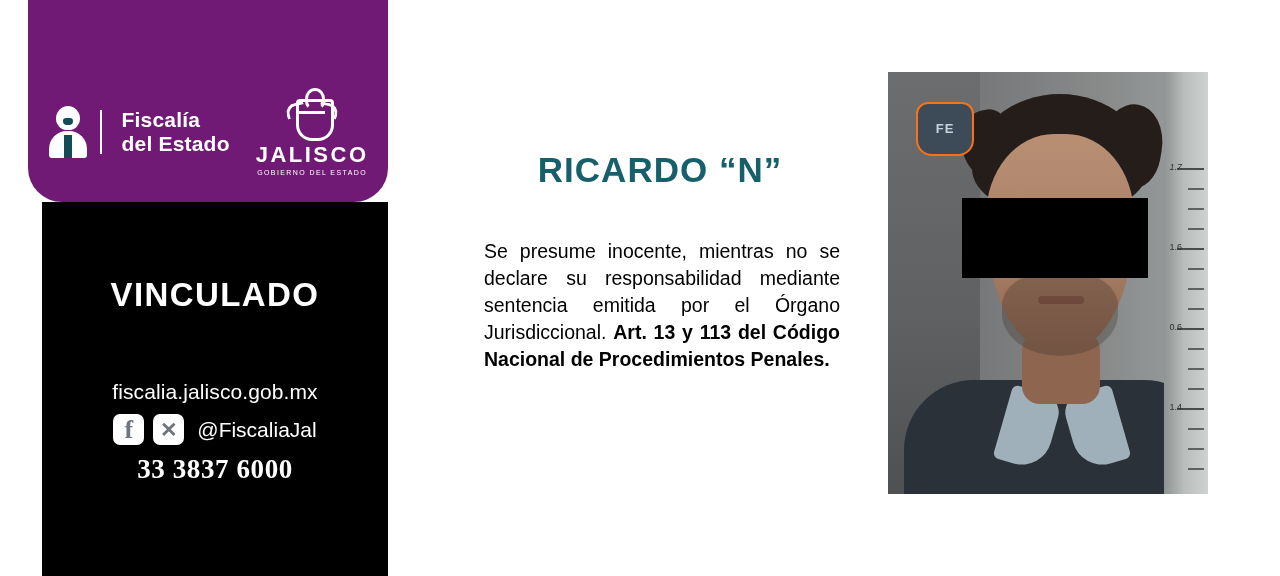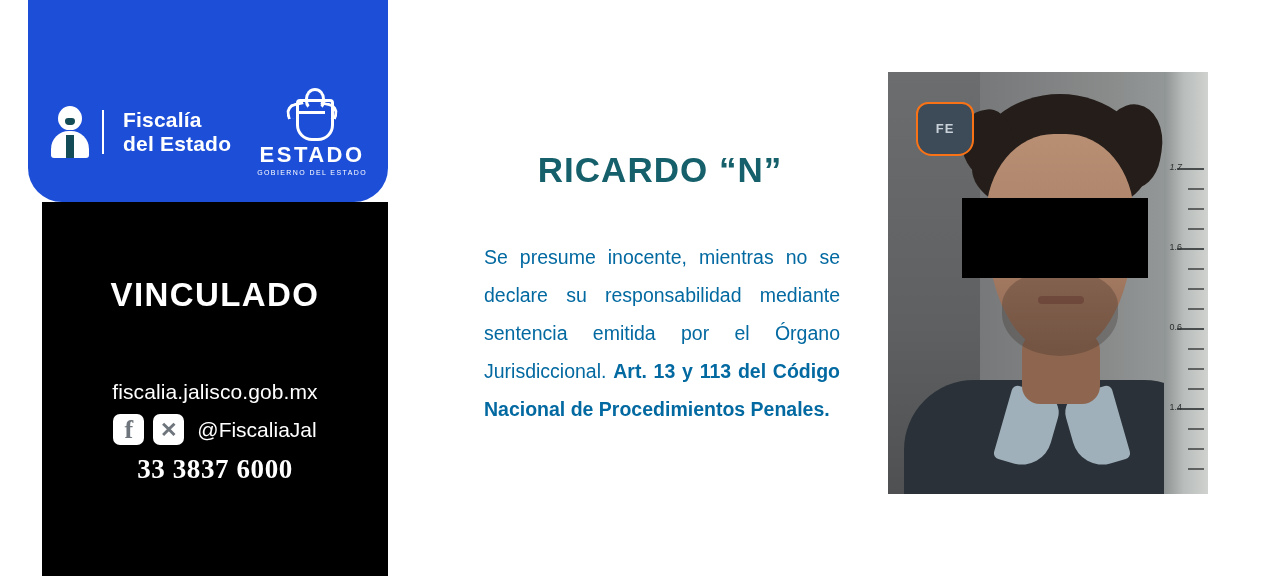--- a/index.html
+++ b/index.html
@@ -22,21 +22,21 @@
     top: 0;
     width: 360px;
     height: 576px;
   }
   #brand-header {
     position: absolute;
     left: 0;
     top: 0;
     width: 360px;
     height: 202px;
-    background: #1d4ed8;
+    background: #701a75;
     border-bottom-left-radius: 34px;
     border-bottom-right-radius: 34px;
   }
   #brand-row {
     position: absolute;
     left: 0;
     top: 86px;
     width: 360px;
     height: 92px;
     display: flex;
@@ -287,23 +287,23 @@
     color: #15606b;
     font-size: 35px;
     font-weight: bold;
     letter-spacing: 1px;
   }
   #presumption-text {
     position: absolute;
     left: 14px;
     top: 234px;
     width: 356px;
-    color: #0369a1;
+    color: #000000;
     font-size: 19.5px;
-    line-height: 38px;
+    line-height: 27px;
     text-align: justify;
     text-justify: inter-word;
   }
   #presumption-text .strong {
     font-weight: bold;
   }
 
   
   #mugshot {
     position: absolute;
@@ -533,21 +533,21 @@
       </div>
 
       <div id="jalisco-lockup">
         <div id="jalisco-crest">
           <div class="bird"></div>
           <div class="wing-l"></div>
           <div class="wing-r"></div>
           <div class="bar"></div>
           <div class="shield"></div>
         </div>
-        <div id="jalisco-name">ESTADO</div>
+        <div id="jalisco-name">JALISCO</div>
         <div id="jalisco-sub">GOBIERNO DEL ESTADO</div>
       </div>
 
     </div>
   </div>
 
   <div id="info-panel">
     <div id="status-badge">VINCULADO</div>
 
     <div id="website-url">fiscalia.jalisco.gob.mx</div>

